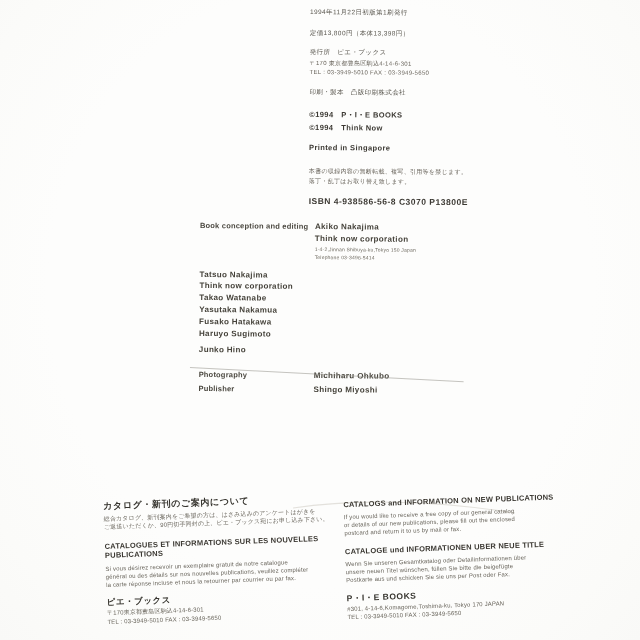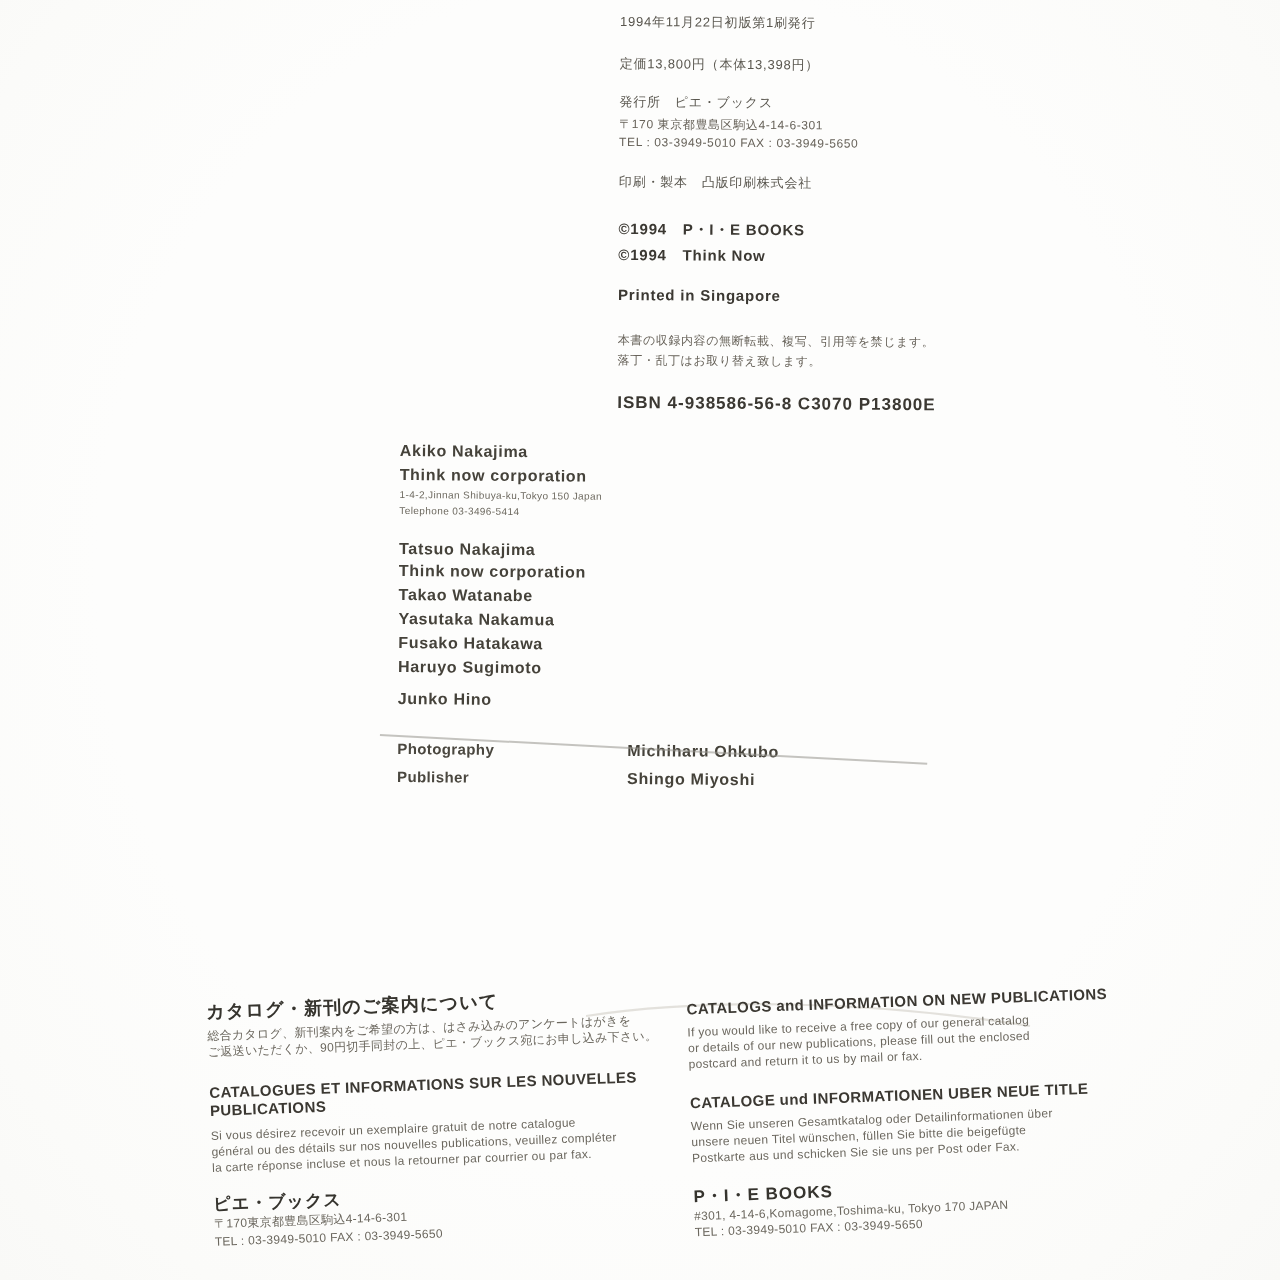--- a/index.html
+++ b/index.html
@@ -65,20 +65,23 @@
       <div class="l enb mt5">©1994　Think Now</div>
       <div class="l enb mt13">Printed in Singapore</div>
       <div class="l jps6 mt16">本書の収録内容の無断転載、複写、引用等を禁じます。</div>
       <div class="l jps6 mt4">落丁・乱丁はお取り替え致します。</div>
       <div class="l isbn mt13">ISBN 4-938586-56-8 C3070 P13800E</div>
     </div>
 
     <div class="credits">
 
       <div class="crow">
+        <div class="clabel">
+          <div class="l lab">Book conception and editing</div>
+        </div>
         <div class="cvals">
           <div class="l val">Akiko Nakajima</div>
           <div class="l val">Think now corporation</div>
           <div class="l tiny">1-4-2,Jinnan Shibuya-ku,Tokyo 150 Japan</div>
           <div class="l tiny">Telephone 03-3496-5414</div>
         </div>
       </div>
 
       <div class="crow rgap8">
         <div class="cvals">

